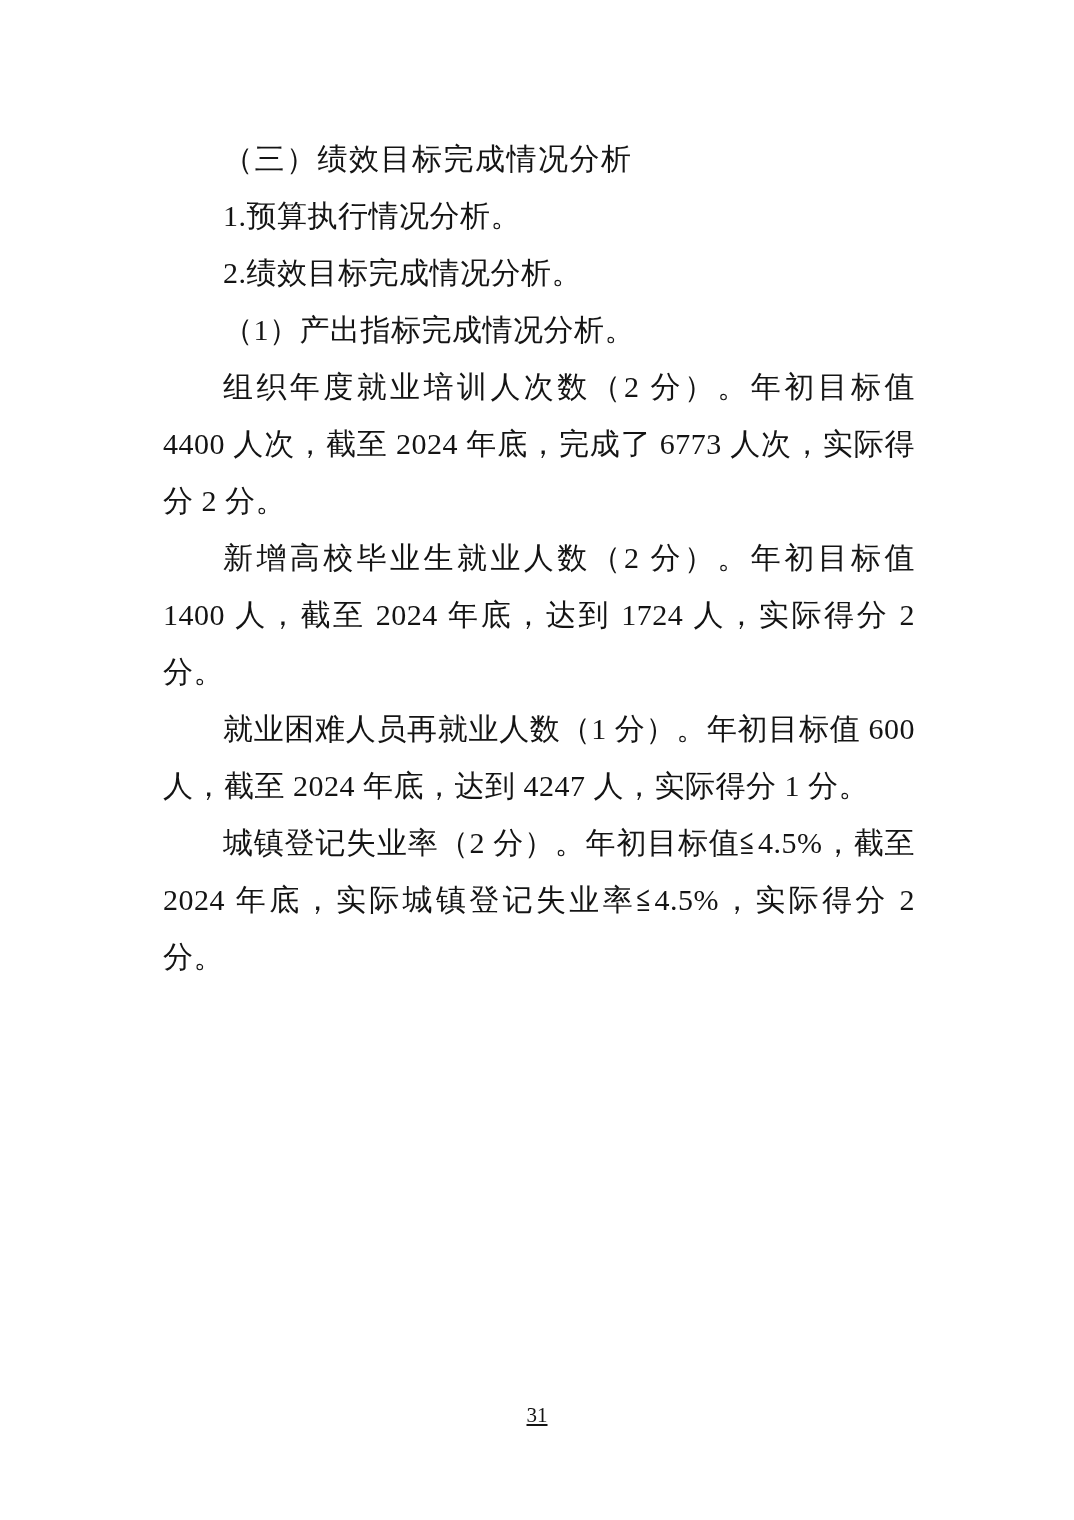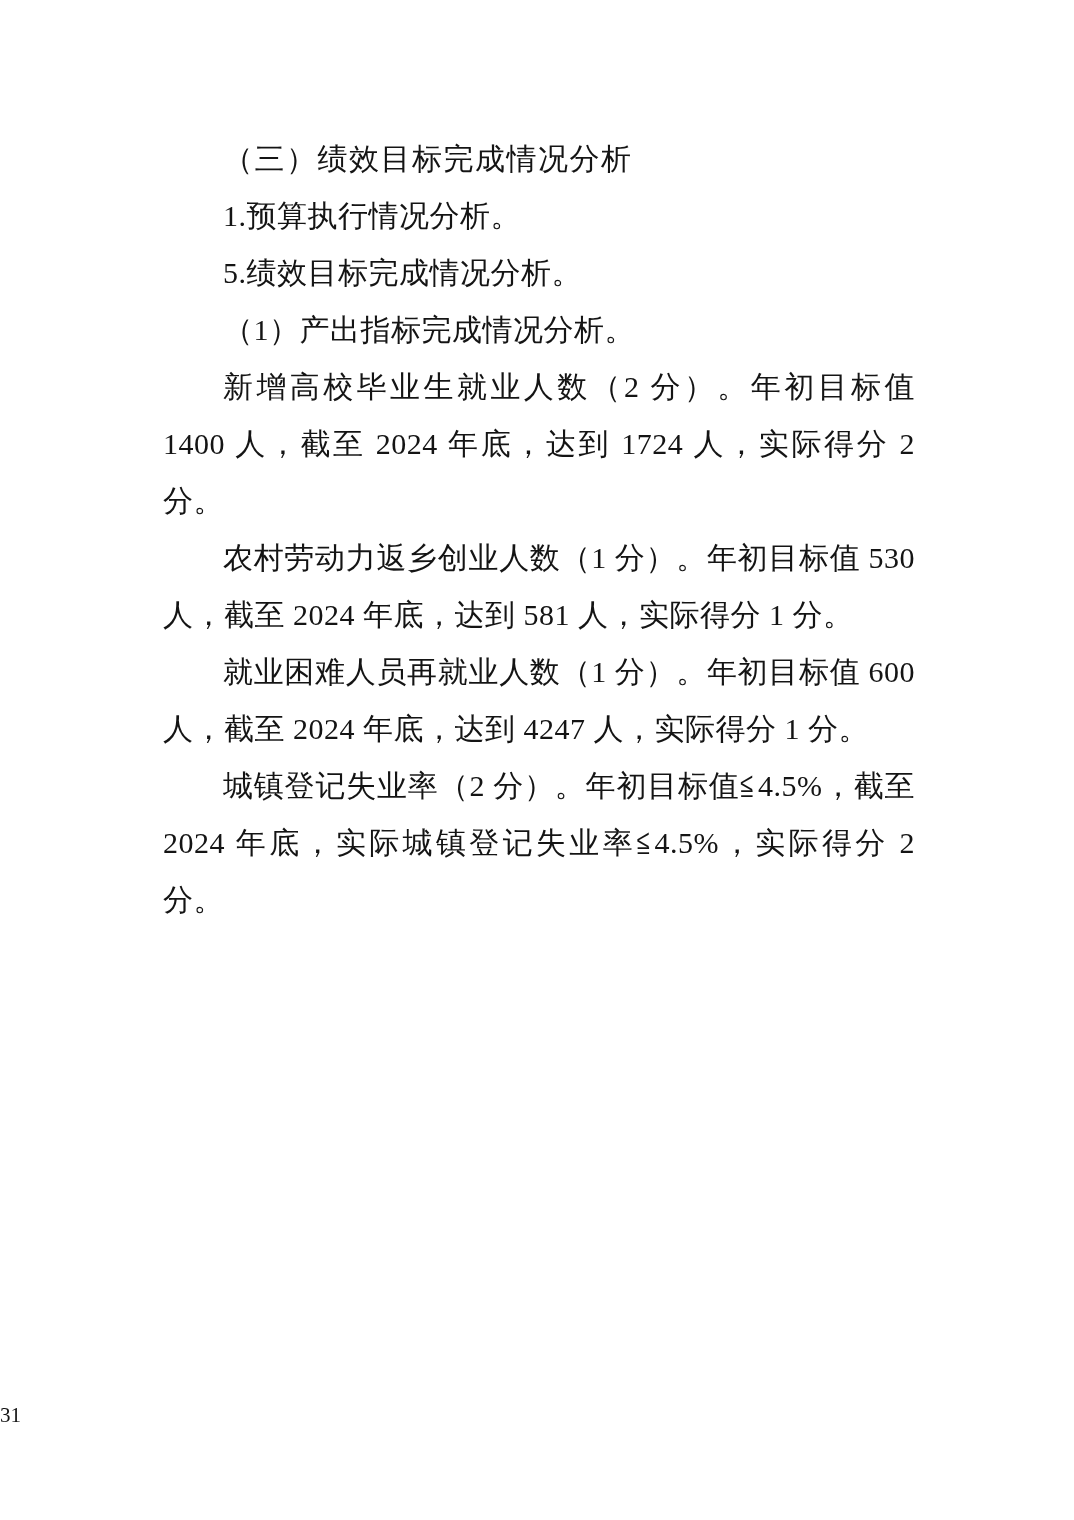--- a/index.html
+++ b/index.html
@@ -34,34 +34,35 @@
     word-break: normal;
   }
   .para.heading {
     letter-spacing: 1.5px;
   }
   .page-number {
     position: absolute;
     left: 0;
     right: 0;
     top: 1400px;
-    text-align: left;
+    text-align: center;
     font-size: 21px;
     line-height: 30px;
     color: #141414;
+    text-decoration: underline;
   }
 </style>
 </head>
 <body>
 
 <div class="page">
   <main class="text-block">
       <p class="para heading">（三）绩效目标完成情况分析</p>
       <p class="para numbered">1.预算执行情况分析。</p>
-      <p class="para numbered">5.绩效目标完成情况分析。</p>
+      <p class="para numbered">2.绩效目标完成情况分析。</p>
       <p class="para numbered">（1）产出指标完成情况分析。</p>
+      <p class="para body">组织年度就业培训人次数（2 分）。年初目标值 4400 人次，截至 2024 年底，完成了 6773 人次，实际得分 2 分。</p>
       <p class="para body">新增高校毕业生就业人数（2 分）。年初目标值 1400 人，截至 2024 年底，达到 1724 人，实际得分 2 分。</p>
-      <p class="para body">农村劳动力返乡创业人数（1 分）。年初目标值 530 人，截至 2024 年底，达到 581 人，实际得分 1 分。</p>
       <p class="para body">就业困难人员再就业人数（1 分）。年初目标值 600 人，截至 2024 年底，达到 4247 人，实际得分 1 分。</p>
       <p class="para body">城镇登记失业率（2 分）。年初目标值≦4.5%，截至 2024 年底，实际城镇登记失业率≦4.5%，实际得分 2 分。</p>
     </main>
   <div class="page-number">31</div>
 </div>
 
 </body></html>

